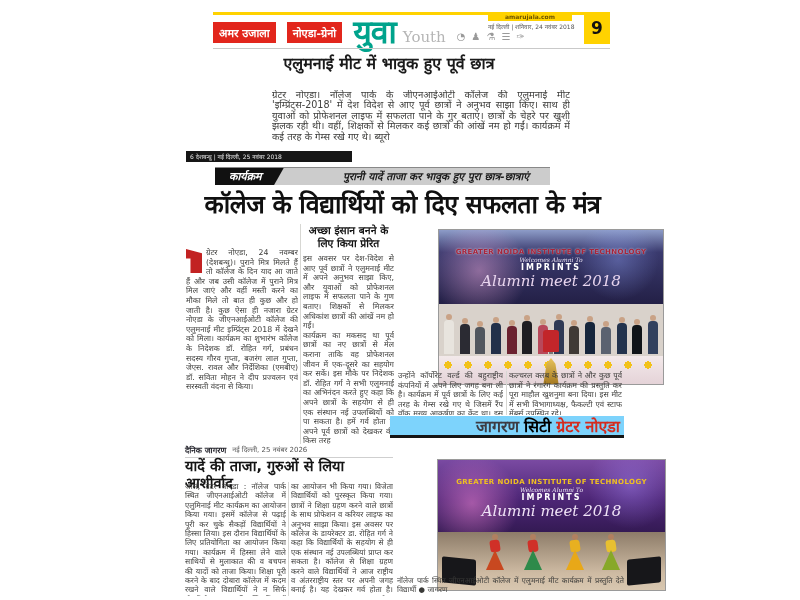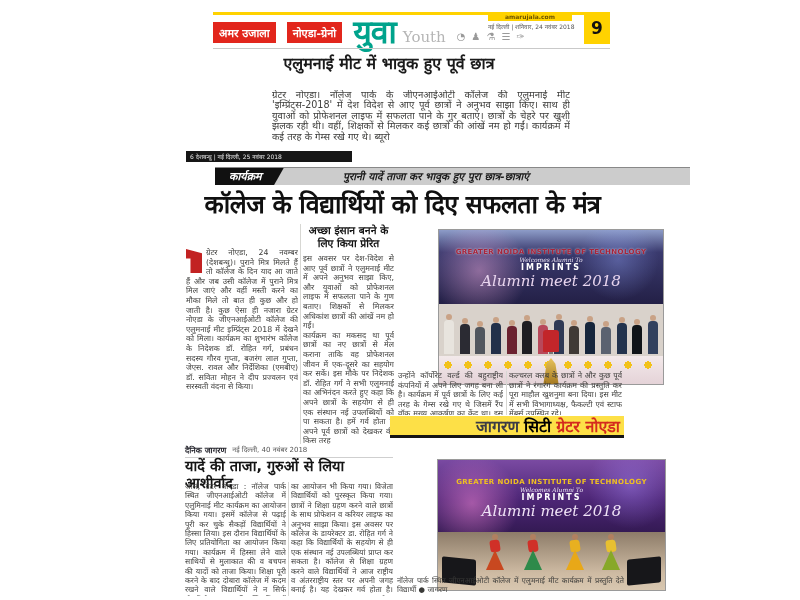--- a/index.html
+++ b/index.html
@@ -24,21 +24,21 @@
            color:#111;font-weight:bold;font-size:17px;display:flex;align-items:center;justify-content:center;}
   .au-rule{position:absolute;left:213px;top:48px;width:397px;height:1px;background:#c9c9c9;}
   .au-headline{position:absolute;left:240px;top:52px;width:298px;text-align:center;
                font-size:16px;font-weight:bold;color:#1a1a1a;margin:0;}
   .au-body{position:absolute;left:256px;top:74px;width:298px;height:72px;overflow:hidden;
            font-size:9.6px;line-height:10.4px;color:#40403e;text-align:justify;margin:16px;}
 
   
   .db-strip{position:absolute;left:186px;top:151px;width:162px;height:11px;background:#161616;
             color:#e9e9e9;font-size:6px;line-height:11px;padding-left:4px;white-space:nowrap;overflow:hidden;}
-  .db-kicker{position:absolute;left:215px;top:167px;width:475px;height:17px;background:#cccccc;
+  .db-kicker{position:absolute;left:215px;top:167px;width:335px;height:17px;background:#cccccc;
              border-top:1px solid #888;}
   .db-kicker-label{position:absolute;left:0;top:0;height:17px;background:#111;color:#fff;
                    font-style:italic;font-weight:bold;font-size:11px;line-height:17px;
                    padding:0 22px 0 14px;clip-path:polygon(0 0,100% 0,86% 100%,0 100%);}
   .db-kicker-text{position:absolute;left:128px;top:0;font-style:italic;font-weight:bold;
                   font-size:10.5px;line-height:17px;color:#1d1d1d;white-space:nowrap;}
   .db-headline{position:absolute;left:185px;top:186px;width:435px;text-align:center;margin:0;
                font-size:25px;font-weight:bold;color:#101010;letter-spacing:-0.5px;}
   .db-col{position:absolute;font-size:7.8px;line-height:9.6px;color:#3c3c3a;text-align:justify;overflow:hidden;margin:0;}
   .db-col1{left:186px;top:224px;width:112px;height:222px;margin-top:24px;}
@@ -89,21 +89,21 @@
             border-radius:3px 3px 1px 1px;box-shadow:0 8px 0 -6px #777;}
   .p1-front{position:absolute;left:0;right:0;bottom:0;height:28px;
             background:linear-gradient(#f3e9ea,#e5d3d8);}
   .p1-flowers{position:absolute;left:0;right:0;top:2px;height:14px;
       background:radial-gradient(circle 6px at 9px 7px,#f2c21a 60%,transparent 61%);
       background-size:20px 14px;background-repeat:repeat-x;}
   .p1-statue{position:absolute;left:102px;bottom:0px;width:20px;height:26px;
              background:linear-gradient(#e7c25a,#a67a22);clip-path:polygon(50% 0,72% 22%,88% 100%,12% 100%,28% 22%);}
 
   
-  .jc-banner{position:absolute;left:390px;top:416px;width:234px;height:22px;background:#fde047;
+  .jc-banner{position:absolute;left:390px;top:416px;width:234px;height:22px;background:#7dd3fc;
              border-bottom:3px solid #151515;display:flex;align-items:center;justify-content:flex-end;
              gap:5px;padding-right:4px;box-sizing:border-box;}
   .jc-w1{font-size:16px;font-weight:bold;color:#3c3c44;}
   .jc-w2{font-size:16px;font-weight:900;color:#000;}
   .jc-w3{font-size:16px;font-weight:900;color:#d42b1e;}
 
   
   .dj-strip{position:absolute;left:185px;top:444px;width:208px;font-size:8px;color:#33333f;
             border-bottom:1px solid #cfcfcf;padding-bottom:2px;display:flex;gap:6px;align-items:center;}
   .dj-name{font-weight:bold;color:#26262e;}
@@ -221,21 +221,21 @@
   <p class="db-col db-col4">कल्चरल क्लब के छात्रों ने और कुछ पूर्व छात्रों ने रंगारंग कार्यक्रम की प्रस्तुति कर पूरा माहौल खुशनुमा बना दिया। इस मीट में सभी विभागाध्यक्ष, फैकल्टी एवं स्टाफ मेंबर्स उपस्थित रहे।</p>
 
   <div class="jc-banner">
     <span class="jc-w1">जागरण</span>
     <span class="jc-w2">सिटी</span>
     <span class="jc-w3">ग्रेटर नोएडा</span>
   </div>
 
   <div class="dj-strip">
     <span class="dj-name">दैनिक जागरण</span>
-    <span class="dj-date">नई दिल्ली, 40 नवंबर 2018</span>
+    <span class="dj-date">नई दिल्ली, 25 नवंबर 2026</span>
   </div>
   <h2 class="dj-headline">यादें की ताजा, गुरुओं से लिया आशीर्वाद</h2>
   <p class="dj-col dj-col1">जासं, ग्रेटर नोएडा : नॉलेज पार्क स्थित जीएनआईओटी कॉलेज में एलुमिनाई मीट कार्यक्रम का आयोजन किया गया। इसमें कॉलेज से पढ़ाई पूरी कर चुके सैकड़ों विद्यार्थियों ने हिस्सा लिया। इस दौरान विद्यार्थियों के लिए प्रतियोगिता का आयोजन किया गया। कार्यक्रम में हिस्सा लेने वाले साथियों से मुलाकात की व बचपन की यादों को ताजा किया। शिक्षा पूरी करने के बाद दोबारा कॉलेज में कदम रखने वाले विद्यार्थियों ने न सिर्फ दोस्तों से मुलाकात की बल्कि शिक्षकों से आशीर्वाद भी लिया। कार्यक्रम के दौरान विद्यार्थियों के लिए रैंप वॉक</p>
   <div class="vrule" style="left:288px;top:482px;height:114px;"></div>
   <p class="dj-col dj-col2">का आयोजन भी किया गया। विजेता विद्यार्थियों को पुरस्कृत किया गया। छात्रों ने शिक्षा ग्रहण करने वाले छात्रों के साथ प्रोफेशन व करियर लाइफ का अनुभव साझा किया। इस अवसर पर कॉलेज के डायरेक्टर डा. रोहित गर्ग ने कहा कि विद्यार्थियों के सहयोग से ही एक संस्थान नई उपलब्धियां प्राप्त कर सकता है। कॉलेज से शिक्षा ग्रहण करने वाले विद्यार्थियों ने आज राष्ट्रीय व अंतरराष्ट्रीय स्तर पर अपनी जगह बनाई है। यह देखकर गर्व होता है। इस अवसर पर प्रबंधन सदस्य गौरव गुप्ता, बजरंग लाल गुप्ता, जेएस रावल, डा. सविता मोहन सहित अन्य लोग मौजूद थे।</p>
 
   <figure class="photo photo2 p2">
     <div class="p-banner">
       <div class="p-l1">GREATER NOIDA INSTITUTE OF TECHNOLOGY</div>
       <div class="p-l2">Welcomes Alumni To</div>

